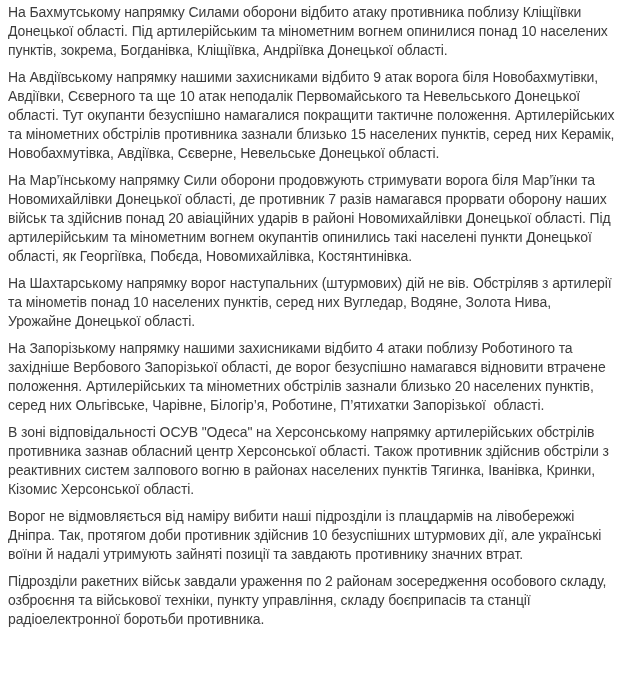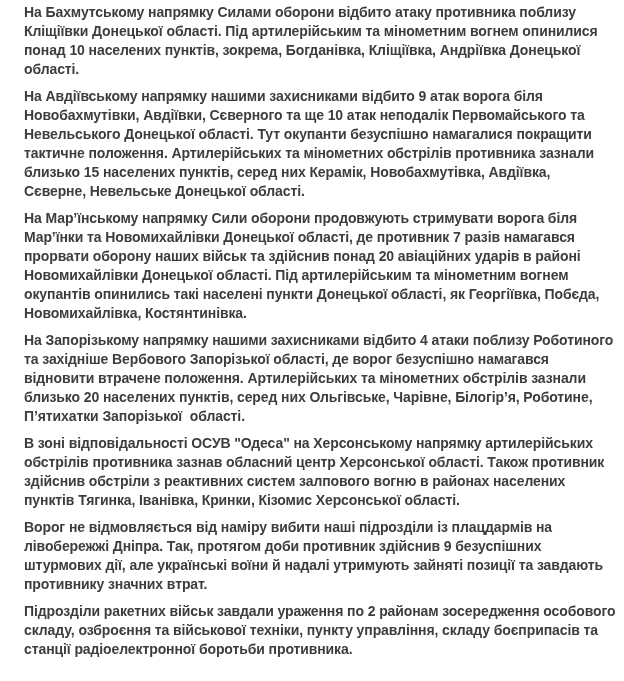--- a/index.html
+++ b/index.html
@@ -13,32 +13,33 @@
     overflow: hidden;
     font-family: "Liberation Sans", sans-serif;
   }
   .report {
     box-sizing: border-box;
     width: 624px;
     padding: 3px 8px 0 8px;
     color: #3d3d3d;
   }
   .report p {
-    margin: 0 0 8px 16px;
+    margin: 0 0 8px 0;
     font-size: 14px;
     line-height: 19px;
-    font-weight: 700;
+    font-weight: 400;
     white-space: pre-wrap;
     letter-spacing: -0.1px;
   }
 </style>
 </head>
 <body>
 
 <div class="report">
   <p>На Бахмутському напрямку Силами оборони відбито атаку противника поблизу Кліщіївки Донецької області. Під артилерійським та мінометним вогнем опинилися понад 10 населених пунктів, зокрема, Богданівка, Кліщіївка, Андріївка Донецької області.</p>
   <p>На Авдіївському напрямку нашими захисниками відбито 9 атак ворога біля Новобахмутівки, Авдіївки, Сєверного та ще 10 атак неподалік Первомайського та Невельського Донецької області. Тут окупанти безуспішно намагалися покращити тактичне положення. Артилерійських та мінометних обстрілів противника зазнали близько 15 населених пунктів, серед них Керамік, Новобахмутівка, Авдіївка, Сєверне, Невельське Донецької області.</p>
   <p>На Мар’їнському напрямку Сили оборони продовжують стримувати ворога біля Мар’їнки та Новомихайлівки Донецької області, де противник 7 разів намагався прорвати оборону наших військ та здійснив понад 20 авіаційних ударів в районі Новомихайлівки Донецької області. Під артилерійським та мінометним вогнем окупантів опинились такі населені пункти Донецької області, як Георгіївка, Побєда, Новомихайлівка, Костянтинівка.</p>
+  <p>На Шахтарському напрямку ворог наступальних (штурмових) дій не вів. Обстріляв з артилерії та мінометів понад 10 населених пунктів, серед них Вугледар, Водяне, Золота Нива, Урожайне Донецької області.</p>
   <p>На Запорізькому напрямку нашими захисниками відбито 4 атаки поблизу Роботиного та західніше Вербового Запорізької області, де ворог безуспішно намагався відновити втрачене положення. Артилерійських та мінометних обстрілів зазнали близько 20 населених пунктів, серед них Ольгівське, Чарівне, Білогір’я, Роботине, П’ятихатки Запорізької  області.</p>
   <p>В зоні відповідальності ОСУВ "Одеса" на Херсонському напрямку артилерійських обстрілів противника зазнав обласний центр Херсонської області. Також противник здійснив обстріли з реактивних систем залпового вогню в районах населених пунктів Тягинка, Іванівка, Кринки, Кізомис Херсонської області.</p>
-  <p>Ворог не відмовляється від наміру вибити наші підрозділи із плацдармів на лівобережжі Дніпра. Так, протягом доби противник здійснив 9 безуспішних штурмових дії, але українські воїни й надалі утримують зайняті позиції та завдають противнику значних втрат.</p>
+  <p>Ворог не відмовляється від наміру вибити наші підрозділи із плацдармів на лівобережжі Дніпра. Так, протягом доби противник здійснив 10 безуспішних штурмових дії, але українські воїни й надалі утримують зайняті позиції та завдають противнику значних втрат.</p>
   <p>Підрозділи ракетних військ завдали ураження по 2 районам зосередження особового складу, озброєння та військової техніки, пункту управління, складу боєприпасів та станції радіоелектронної боротьби противника.</p>
 </div>
 
 </body></html>

